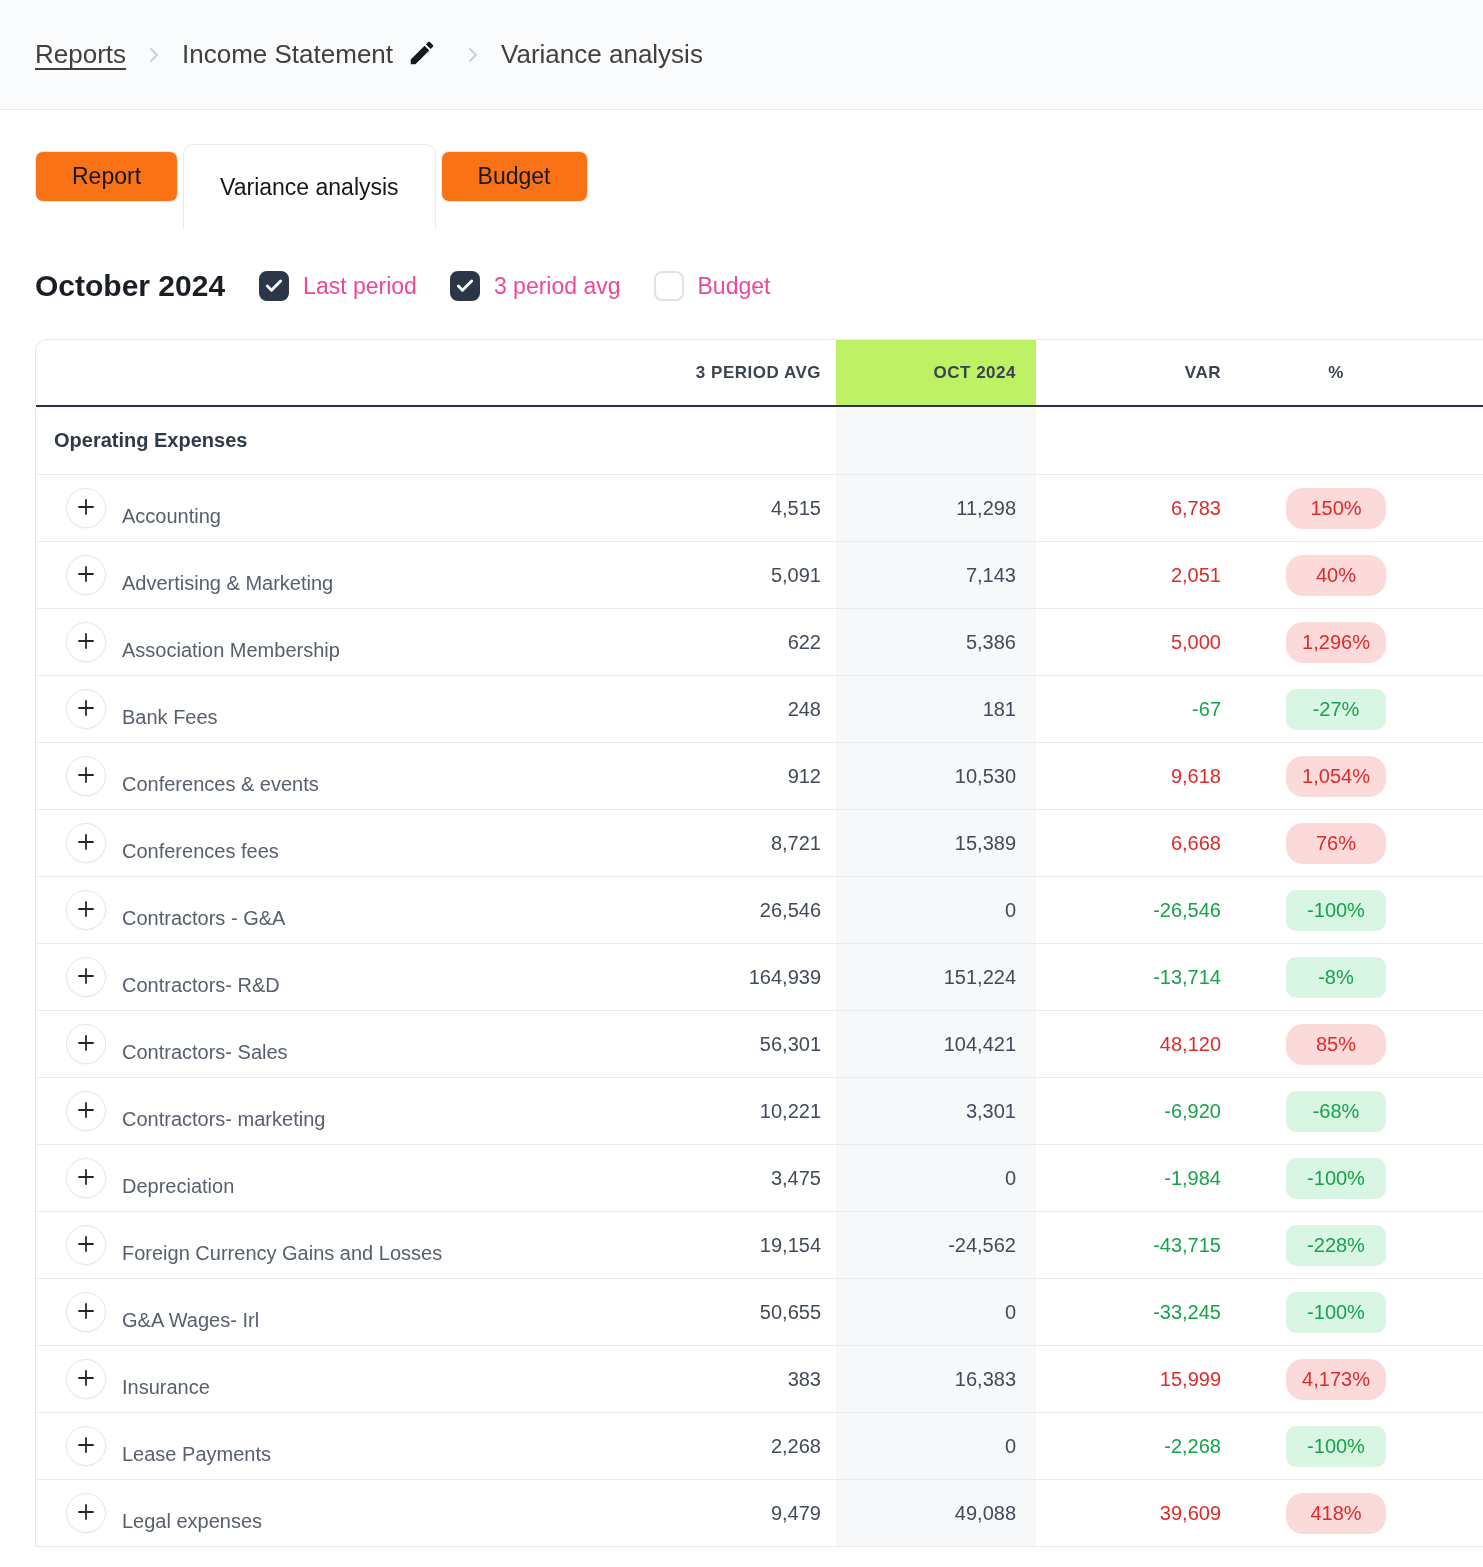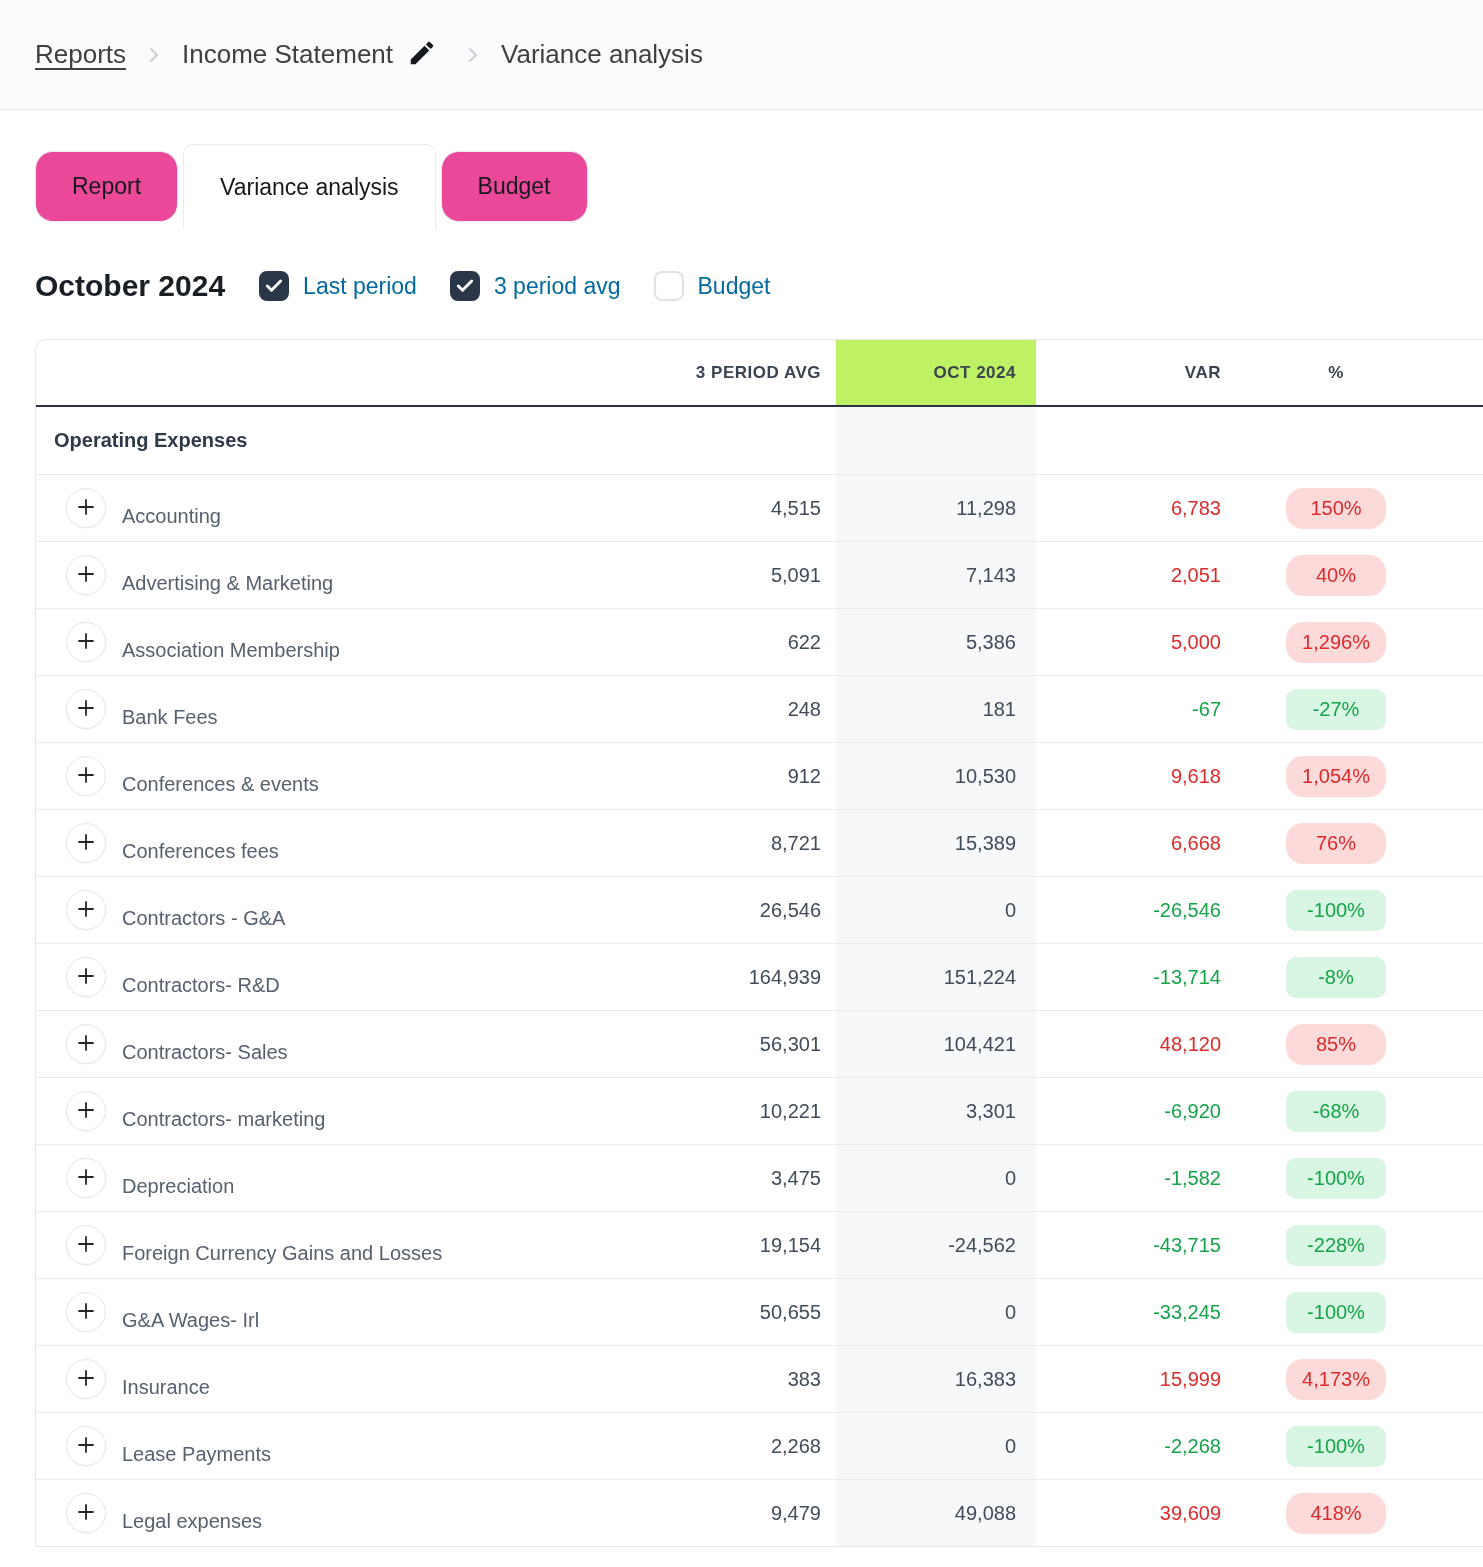--- a/index.html
+++ b/index.html
@@ -9,36 +9,36 @@
   
   .topbar { height:110px; background:#fafbfc; border-bottom:1px solid #e8eaed;
     display:flex; align-items:center; padding-left:35px; }
   .crumb { font-size:26px; color:#404040; }
   a.crumb { text-decoration:underline; text-underline-offset:5px; cursor:pointer; }
   .crumb-sep { margin:0 16px; display:flex; align-items:center; }
   .edit-btn { margin-left:14px; display:flex; align-items:center; cursor:pointer; background:none; border:none; }
 
   
   .tabs { display:flex; align-items:flex-start; margin:34px 0 0 35px; height:85px; }
-  .tab { font-size:23px; color:#15181d; background:#ec4899; border:1px solid #e9ebee;
-    border-radius:18px; padding:0 36px; height:71px; margin-top:7px; margin-right:5px;
+  .tab { font-size:23px; color:#15181d; background:#f97316; border:1px solid #e9ebee;
+    border-radius:8px; padding:0 36px; height:51px; margin-top:7px; margin-right:5px;
     display:flex; align-items:center; cursor:pointer; }
   .tab.active { background:#fff; border-radius:10px 10px 0 0; border-bottom:none;
     height:85px; margin-top:0; position:relative; z-index:2; }
 
   
   .controls { display:flex; align-items:center; margin:40px 0 0 35px; }
   .period-title { font-size:30px; color:#1a1f26; margin-right:34px; }
   .filter { display:flex; align-items:center; margin-right:33px; cursor:pointer; }
   .checkbox { width:30px; height:30px; border-radius:8px; border:2px solid #dfe3e8;
     background:#fff; display:flex; align-items:center; justify-content:center; margin-right:14px; }
   .filter.checked .checkbox { background:var(--navy,#2b3648); border-color:var(--navy,#2b3648); }
   .filter.checked .checkbox svg { display:block; }
   .checkbox svg { display:none; }
-  .filter-label { font-size:23px; color:#0369a1; }
+  .filter-label { font-size:23px; color:#ec4899; }
 
   
   .table-card { margin:36px 0 0 35px; width:1460px; border:1px solid #e6e8ec;
     border-radius:12px 12px 0 0; overflow:hidden; background:#fff; }
   table { width:100%; border-collapse:separate; border-spacing:0; table-layout:fixed; }
   col.c-label  { width:605px; }
   col.c-avg    { width:195px; }
   col.c-oct    { width:200px; }
   col.c-var    { width:215px; }
   col.c-pct    { width:170px; }
@@ -383,21 +383,21 @@
             <svg width="24" height="24" viewBox="0 0 24 24">
                     <path d="M12 5v14M5 12h14" fill="none" stroke="#23272d" stroke-width="1.8" stroke-linecap="round"></path>
                   </svg>
           </span>
         </button>
         <span class="row-label">Depreciation</span>
       </span>
     </td>
     <td class="num cell-avg">3,475</td>
     <td class="num cell-oct">0</td>
-    <td class="num cell-var">-1,582</td>
+    <td class="num cell-var">-1,984</td>
     <td class="cell-pct">
       <span class="pill">-100%</span>
     </td>
     <td></td>
   </tr>
         <tr class="trend-decrease">
     <td>
       <span class="labelcell">
         <button class="expand-btn">
           <span>

